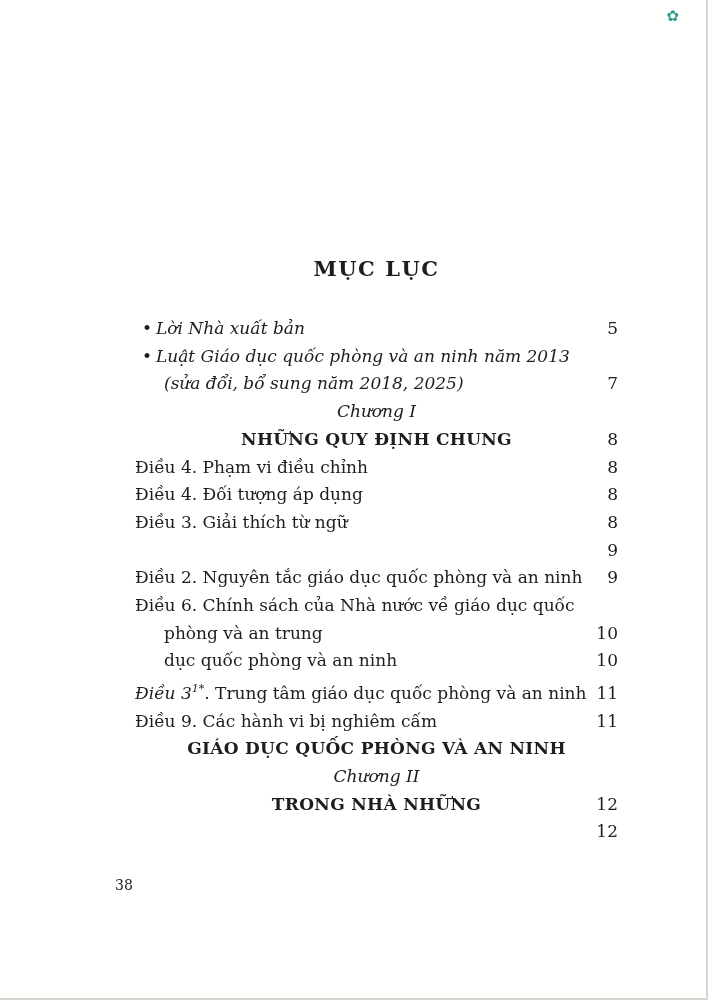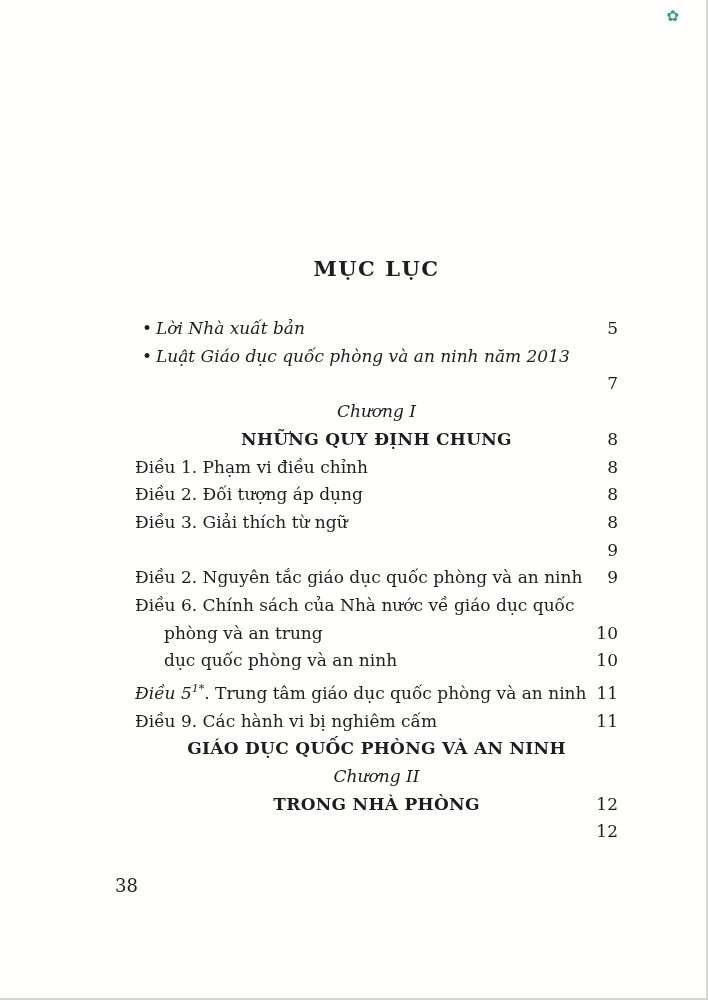--- a/index.html
+++ b/index.html
@@ -32,21 +32,21 @@
   .bullet { flex: 0 0 21px; padding-left: 7px; font-style: normal; }
   .it { font-style: italic; }
   .indent { padding-left: 29px; }
   .pg { margin-left: auto; padding-left: 10px; }
   .center { position: relative; justify-content: center; }
   .center .pg { position: absolute; right: 0; top: 0; margin-left: 0; padding-left: 0; }
   .bold-caps { font-weight: bold; letter-spacing: 0.3px; }
   sup.note { font-size: 11px; font-style: italic; }
   .footer-page {
     position: absolute; left: 115px; top: 872px;
-    font-size: 18px; line-height: 27px;
+    font-size: 14px; line-height: 27px;
   }
 </style>
 </head>
 <body>
 
 <div class="page">
 
   <span class="corner-icon">✿</span>
 
   <div class="content">
@@ -59,39 +59,40 @@
       <span class="pg">5</span>
     </div>
 
     <div class="row">
       <span class="bullet">•</span>
       <span class="txt it">Luật Giáo dục quốc phòng và an ninh năm 2013</span>
       <span class="pg"></span>
     </div>
 
     <div class="row">
+      <span class="txt it indent">(sửa đổi, bổ sung năm 2018, 2025)</span>
       <span class="pg">7</span>
     </div>
 
     <div class="row center">
       <span class="txt it">Chương I</span>
     </div>
 
     <div class="row center">
       <span class="txt bold-caps">NHỮNG QUY ĐỊNH CHUNG</span>
       <span class="pg">8</span>
     </div>
 
     <div class="row">
-      <span class="txt">Điều 1. Phạm vi điều chỉnh</span>
+      <span class="txt">Điều 4. Phạm vi điều chỉnh</span>
       <span class="pg">8</span>
     </div>
 
     <div class="row">
-      <span class="txt">Điều 2. Đối tượng áp dụng</span>
+      <span class="txt">Điều 4. Đối tượng áp dụng</span>
       <span class="pg">8</span>
     </div>
 
     <div class="row">
       <span class="txt">Điều 3. Giải thích từ ngữ</span>
       <span class="pg">8</span>
     </div>
 
     <div class="row">
       <span class="pg">9</span>
@@ -111,39 +112,39 @@
       <span class="pg">10</span>
     </div>
 
 
     <div class="row">
       <span class="txt indent">dục quốc phòng và an ninh</span>
       <span class="pg">10</span>
     </div>
 
     <div class="row">
-      <span class="txt"><span class="it">Điều 5</span><sup class="note">1*</sup><span>. Trung tâm giáo dục quốc phòng và an ninh</span></span>
+      <span class="txt"><span class="it">Điều 3</span><sup class="note">1*</sup><span>. Trung tâm giáo dục quốc phòng và an ninh</span></span>
       <span class="pg">11</span>
     </div>
 
     <div class="row">
       <span class="txt">Điều 9. Các hành vi bị nghiêm cấm</span>
       <span class="pg">11</span>
     </div>
 
     <div class="row center">
       <span class="txt bold-caps">GIÁO DỤC QUỐC PHÒNG VÀ AN NINH</span>
     </div>
 
     <div class="row center">
       <span class="txt it">Chương II</span>
     </div>
 
     <div class="row center">
-      <span class="txt bold-caps">TRONG NHÀ PHÒNG</span>
+      <span class="txt bold-caps">TRONG NHÀ NHỮNG</span>
       <span class="pg">12</span>
     </div>
 
     <div class="row">
       <span class="pg">12</span>
     </div>
 
   </div>
 
   <div class="footer-page">38</div>

